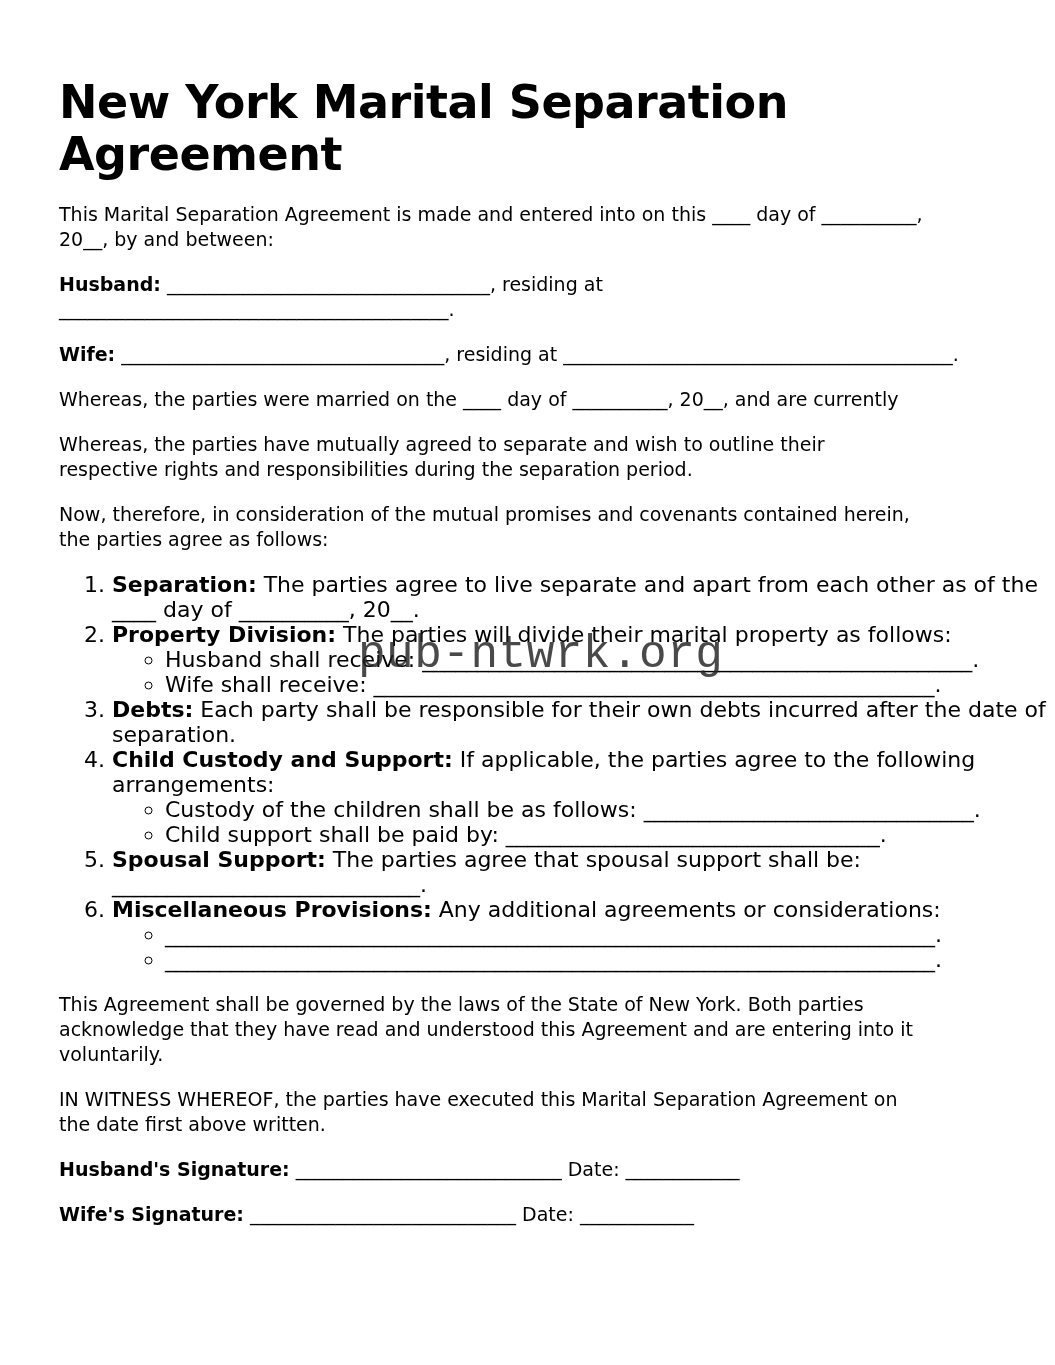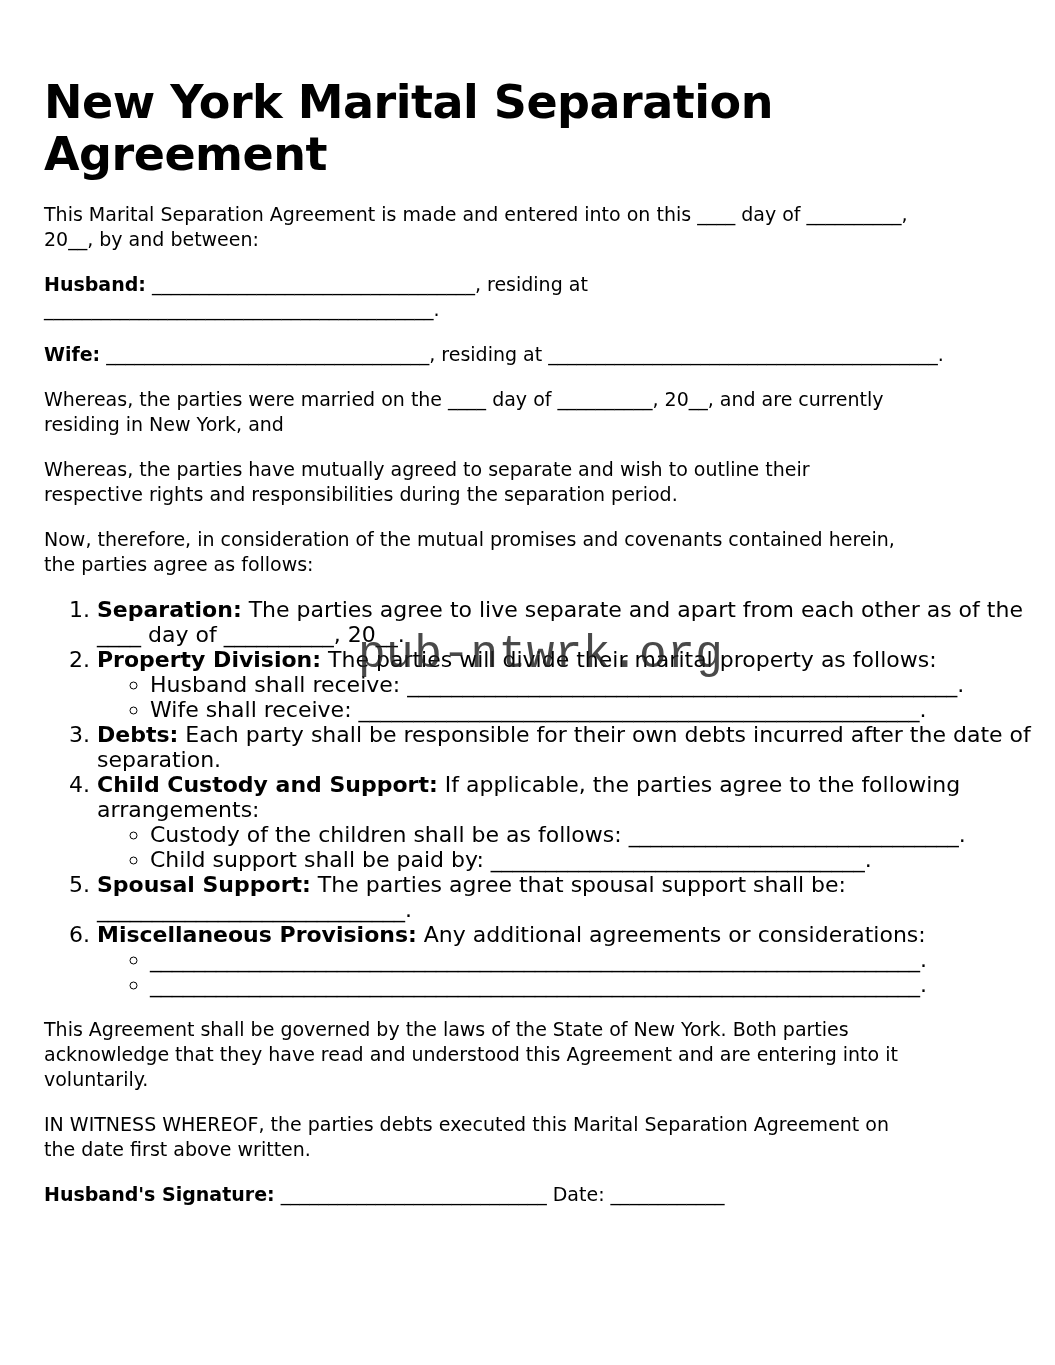--- a/index.html
+++ b/index.html
@@ -7,21 +7,21 @@
     width: 1055px;
     height: 1365px;
     background: #ffffff;
     color: #000000;
     font-family: "DejaVu Sans", sans-serif;
     position: relative;
     overflow: hidden;
   }
   .page {
     position: relative;
-    padding: 0 30px 0 44px;
+    padding: 0 30px 0 59px;
   }
   h1.doc-title {
     font-size: 46px;
     line-height: 52px;
     font-weight: bold;
     margin: 76px 0 22px 0;
     letter-spacing: -0.5px;
   }
   .para {
     font-size: 19px;
@@ -68,21 +68,20 @@
       </div>
       <div class="para">
         <div class="line"><span class="b">Husband:</span><span> __________________________________, residing at</span></div>
         <div class="line"><span>_________________________________________.</span></div>
       </div>
       <div class="para">
         <div class="line"><span class="b">Wife:</span><span> __________________________________, residing at _________________________________________.</span></div>
       </div>
       <div class="para">
         <div class="line"><span>Whereas, the parties were married on the ____ day of __________, 20__, and are currently</span></div>
-        <div class="line"><span>residing in New York, and</span></div>
       </div>
       <div class="para">
         <div class="line"><span>Whereas, the parties have mutually agreed to separate and wish to outline their</span></div>
         <div class="line"><span>respective rights and responsibilities during the separation period.</span></div>
       </div>
       <div class="para">
         <div class="line"><span>Now, therefore, in consideration of the mutual promises and covenants contained herein,</span></div>
         <div class="line"><span>the parties agree as follows:</span></div>
       </div>
       <ol class="main-list">
@@ -132,22 +131,25 @@
             </li>
           </ul>
         </li>
       </ol>
       <div class="para">
         <div class="line"><span>This Agreement shall be governed by the laws of the State of New York. Both parties</span></div>
         <div class="line"><span>acknowledge that they have read and understood this Agreement and are entering into it</span></div>
         <div class="line"><span>voluntarily.</span></div>
       </div>
       <div class="para">
-        <div class="line"><span>IN WITNESS WHEREOF, the parties debts executed this Marital Separation Agreement on</span></div>
+        <div class="line"><span>IN WITNESS WHEREOF, the parties have executed this Marital Separation Agreement on</span></div>
         <div class="line"><span>the date first above written.</span></div>
       </div>
       <div class="para">
         <div class="line"><span class="b">Husband's Signature:</span><span> ____________________________ Date: ____________</span></div>
+      </div>
+      <div class="para">
+        <div class="line"><span class="b">Wife's Signature:</span><span> ____________________________ Date: ____________</span></div>
       </div>
     </div>
 </div>
 
 <div class="watermark">pub-ntwrk.org</div>
 
 </body></html>

